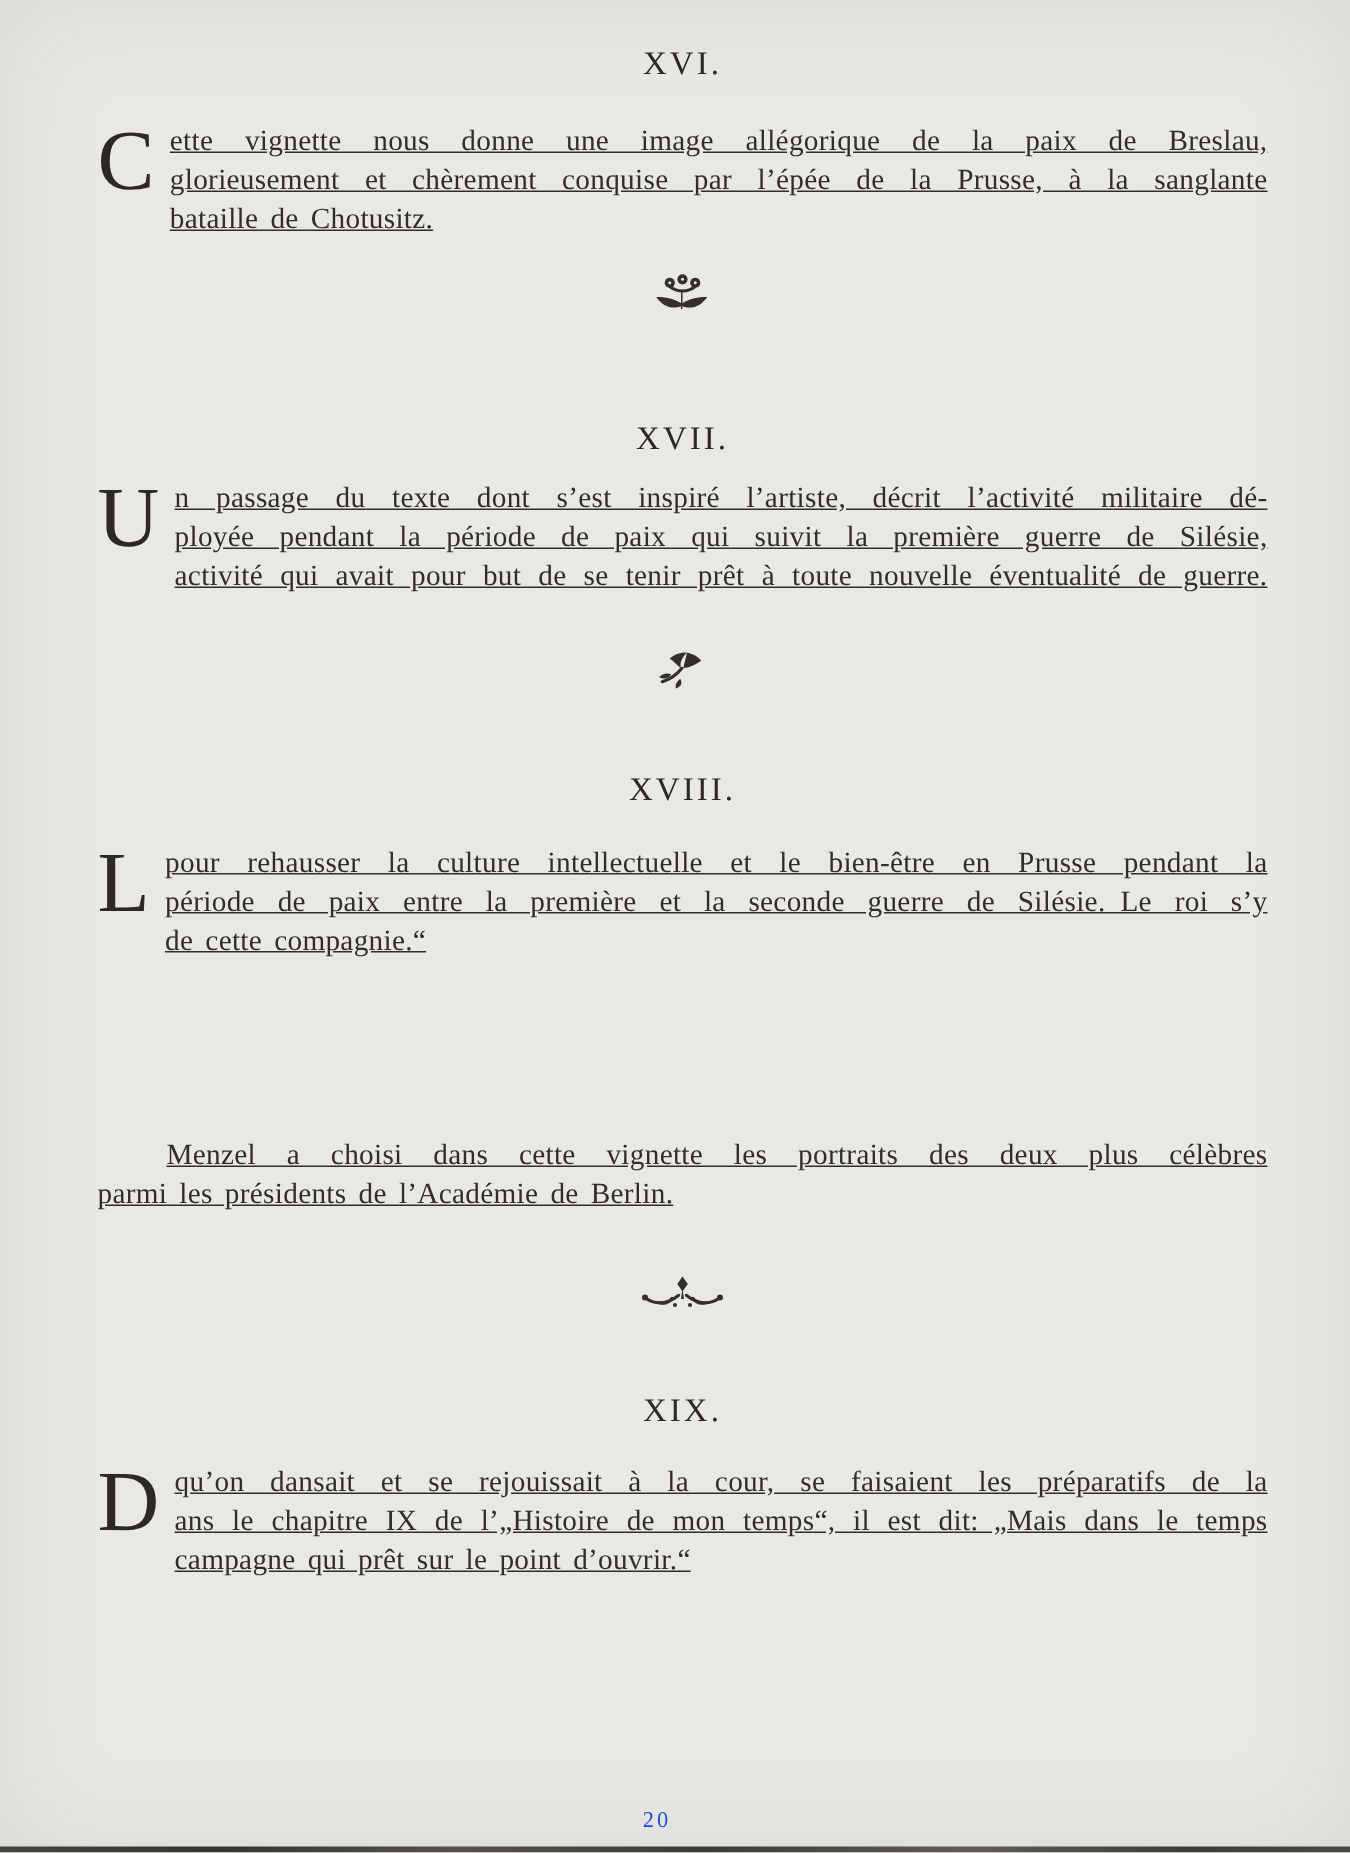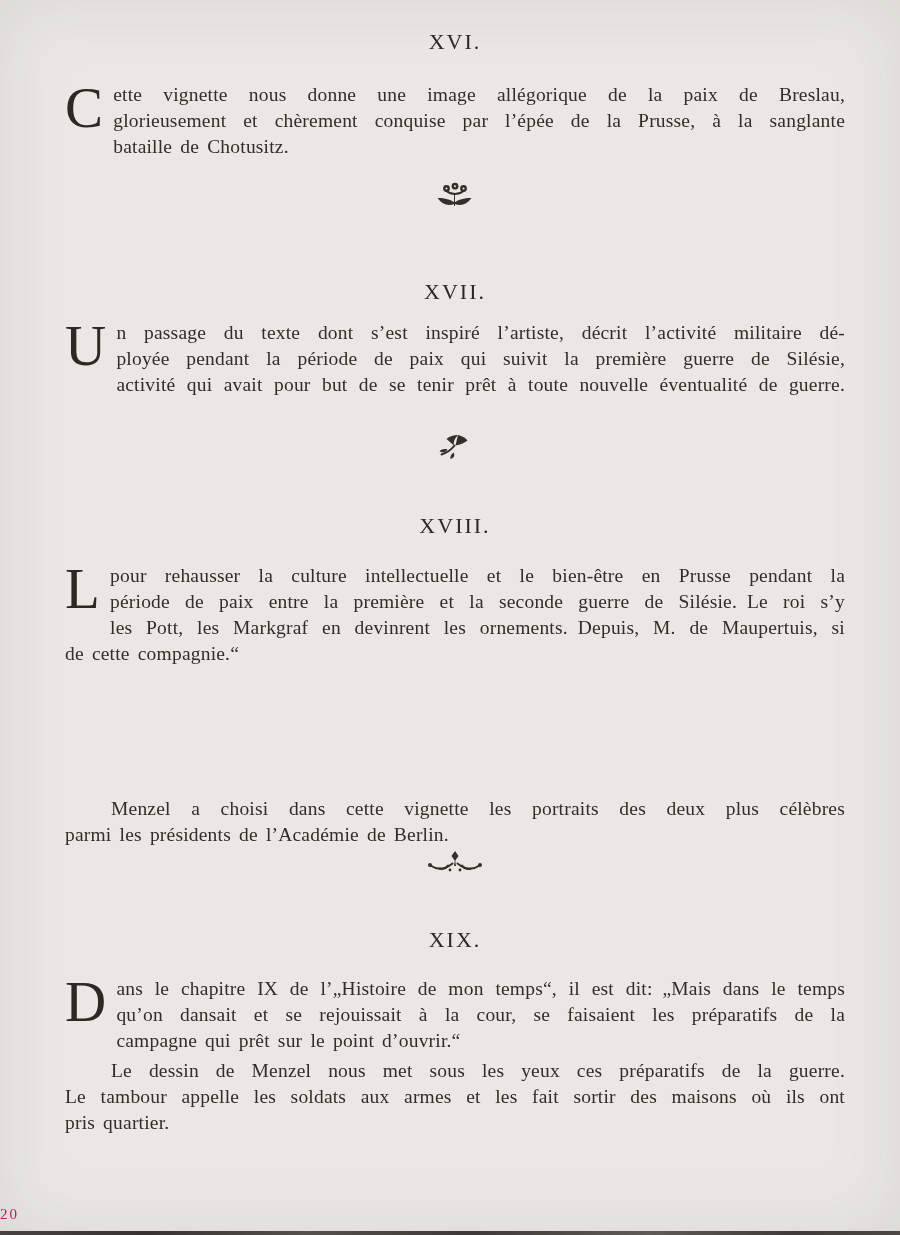--- a/index.html
+++ b/index.html
@@ -26,20 +26,21 @@
     font-size: 22px;
     line-height: 24px;
     letter-spacing: 2px;
     color: #2c2925;
   }
   .para { font-size: 19.5px; line-height: 26px; letter-spacing: 0.2px; word-spacing: 3px; }
   .line {
     text-align: justify;
     text-align-last: justify;
     white-space: normal;
+    text-decoration: underline;
   }
   .line.end { text-align-last: left; }
   .line.first-indent { padding-left: 46px; }
   .dropcap {
     float: left;
     font-size: 57px;
     line-height: 47px;
     height: 52px;
     padding: 2px 10px 0 0;
     color: #2c2925;
@@ -48,24 +49,24 @@
     position: absolute;
     left: 65px;
     width: 780px;
     text-align: center;
   }
   .ornament svg { display: inline-block; }
   .page-number {
     position: absolute;
     left: 0;
     width: 876px;
-    text-align: left;
+    text-align: center;
     font-size: 15px;
     letter-spacing: 2px;
-    color: #be185d;
+    color: #1d4ed8;
   }
   .scan-edge {
     position: absolute;
     left: 0;
     right: 0;
     bottom: 0;
     height: 4px;
     background: linear-gradient(90deg,
       #35332f 0%, #23211e 16%, #45423c 34%,
       #2a2825 52%, #504d47 72%, #2b2a26 88%, #3a3833 100%);
@@ -118,24 +119,23 @@
       <path class="ink" d="M10.5 15.5 C7.5 14.5 4.5 15 2.5 17.5 C5.5 19 8.5 18.5 10.5 15.5 Z"></path>
       <path class="ink" d="M16.5 18.5 C14 20.5 13 22.5 13.5 25 C17 23.8 18.2 21.5 16.5 18.5 Z"></path>
     </svg>
   </div>
 
   <div class="sec-head" style="top:514px">XVIII.</div>
   <div class="col para" style="top:563px">
     <span class="dropcap">L</span>
     <div class="line">pour rehausser la culture intellectuelle et le bien-être en Prusse pendant la</div>
     <div class="line">période de paix entre la première et la seconde guerre de Silésie. Le roi s’y</div>
-    <div class="line">les Pott, les Markgraf en devinrent les ornements. Depuis, M. de Maupertuis, si</div>
     <div class="line end">de cette compagnie.“</div>
   </div>
-  <div class="col para" style="top:796px">
+  <div class="col para" style="top:758px">
     <div class="line first-indent">Menzel a choisi dans cette vignette les portraits des deux plus célèbres</div>
     <div class="line end">parmi les présidents de l’Académie de Berlin.</div>
   </div>
 
   <div class="ornament" style="top:850px">
     <svg width="58" height="24" viewBox="0 0 58 24">
       <path class="ink" d="M29 1 L32.5 6 L29 11 L25.5 6 Z"></path>
       <path class="ink" d="M29 9 L30 16 L28 16 Z"></path>
       <path class="ink-stroke" d="M26.5 13.5 C19 19.5 11 20 4.5 15.5"></path>
       <path class="ink-stroke" d="M31.5 13.5 C39 19.5 47 20 53.5 15.5"></path>
@@ -143,26 +143,21 @@
       <circle class="ink" cx="54" cy="15" r="2"></circle>
       <path class="ink-stroke" d="M22 15.5 C20 18.5 17 19.5 13.5 18.5 M36 15.5 C38 18.5 41 19.5 44.5 18.5"></path>
       <circle class="ink" cx="24" cy="20" r="1.4"></circle>
       <circle class="ink" cx="34" cy="20" r="1.4"></circle>
     </svg>
   </div>
 
   <div class="sec-head" style="top:928px">XIX.</div>
   <div class="col para" style="top:976px">
     <span class="dropcap">D</span>
+    <div class="line">qu’on dansait et se rejouissait à la cour, se faisaient les préparatifs de la</div>
     <div class="line">ans le chapitre IX de l’„Histoire de mon temps“, il est dit: „Mais dans le temps</div>
-    <div class="line">qu’on dansait et se rejouissait à la cour, se faisaient les préparatifs de la</div>
     <div class="line end">campagne qui prêt sur le point d’ouvrir.“</div>
-  </div>
-  <div class="col para" style="top:1058px">
-    <div class="line first-indent">Le dessin de Menzel nous met sous les yeux ces préparatifs de la guerre.</div>
-    <div class="line">Le tambour appelle les soldats aux armes et les fait sortir des maisons où ils ont</div>
-    <div class="line end">pris quartier.</div>
   </div>
 
   <div class="page-number" style="top:1206px">20</div>
 
   <div class="scan-edge"></div>
 </div>
 
 </body></html>

